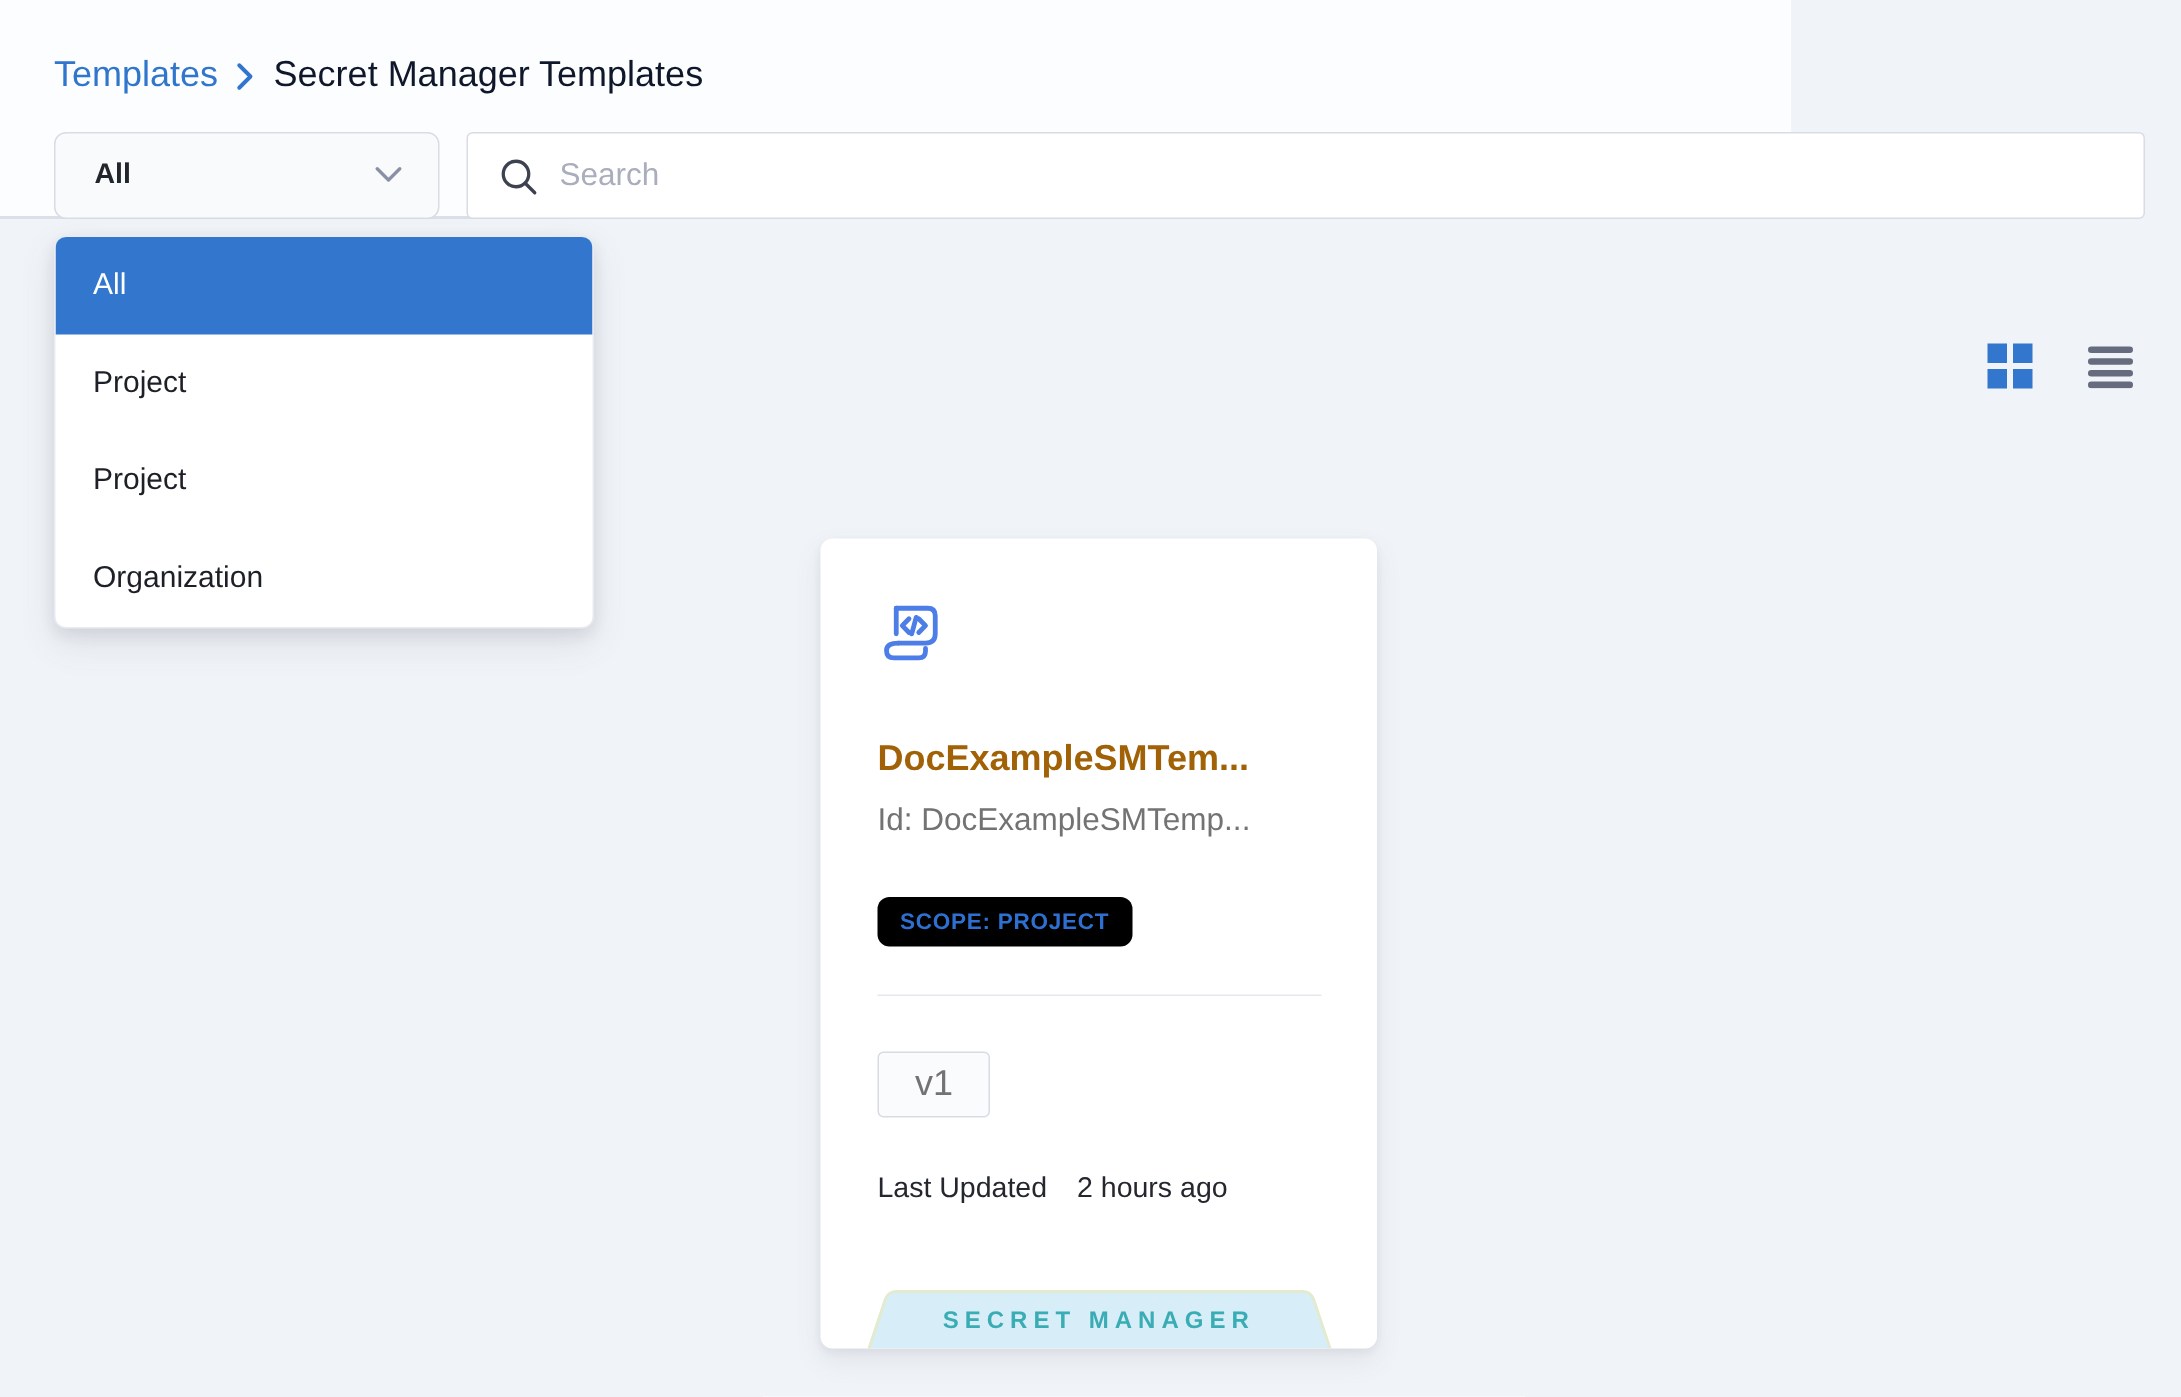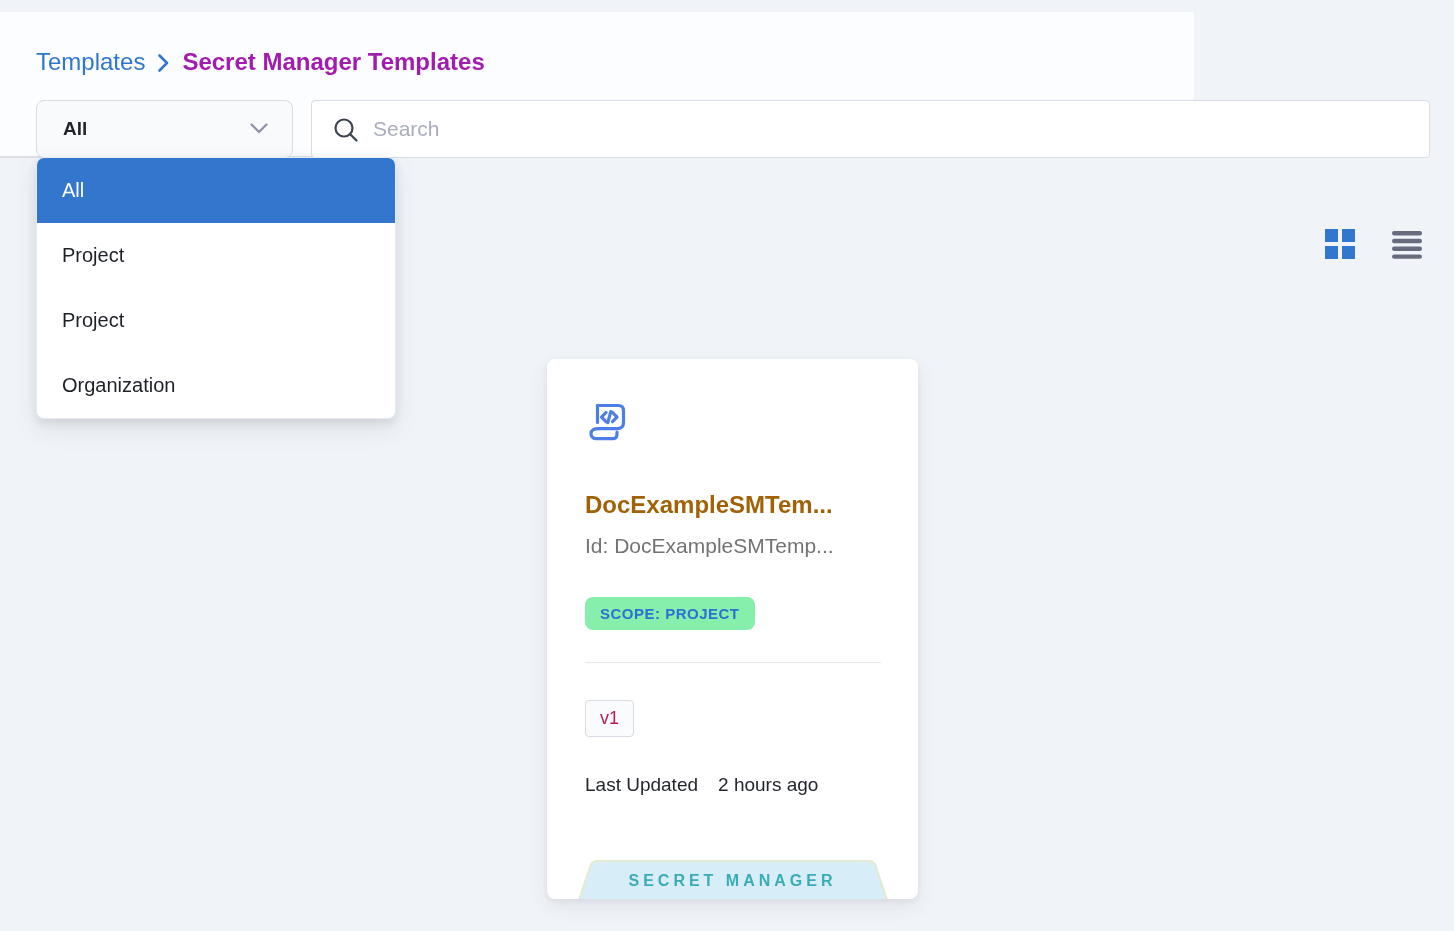--- a/index.html
+++ b/index.html
@@ -2,27 +2,27 @@
 <html><head>
 <meta charset="utf-8">
 <style>
   * { margin:0; padding:0; box-sizing:border-box; }
   html,body { width:1454px; height:931px; }
   body { font-family:"Liberation Sans","DejaVu Sans",sans-serif; }
 
   .screen { position:relative; width:1454px; height:931px; background:#f0f4f8; overflow:hidden; }
 
   
-  .header { position:absolute; top:12px; left:0; width:1194px; height:146px;
+  .header { position:absolute; top:0; left:0; width:1194px; height:146px;
             background:#fcfdfe; border-bottom:2px solid #dcdee8; }
 
   .breadcrumb { position:absolute; top:36px; left:36px; display:flex; align-items:center; gap:12px; }
   .crumb-link { color:#3076cd; font-size:24px; font-weight:500; text-decoration:none; cursor:pointer; }
   .crumb-chevron { display:flex; align-items:center; margin-top:2px; }
-  .crumb-current { color:#a21caf; font-size:24px;font-weight:bold; }
+  .crumb-current { color:#0f172a; font-size:24px; }
 
   .scope-select { position:absolute; top:88px; left:36px; width:257px; height:58px;
                   background:#f9fafc; border:1px solid #d9dbe5; border-radius:8px;
                   display:flex; align-items:center; justify-content:space-between;
                   padding:0 24px 0 26px; cursor:pointer; }
   .scope-select .value { font-size:19px; font-weight:700; color:#22252b; }
 
   .search-box { position:absolute; top:88px; left:311px; width:1119px; height:58px;
                 background:#ffffff; border:1px solid #d9dbe5; border-radius:4px;
                 display:flex; align-items:center; padding:0 20px; }
@@ -45,25 +45,25 @@
 
   
   .card { position:absolute; top:359px; left:547px; width:371px; height:540px;
           background:#ffffff; border-radius:8px; overflow:hidden; cursor:pointer;
           box-shadow:0 2px 6px rgba(40,41,61,.06), 0 8px 18px rgba(96,97,112,.10);
           padding:42px 37px 0 38px; }
   .card-icon { display:block; margin-bottom:44px; }
   .card-title { font-size:24px; font-weight:700; color:#a16207; line-height:28px; white-space:nowrap; }
   .card-id { margin-top:13px; font-size:21px; color:#737373; line-height:27px; white-space:nowrap; }
   .scope-badge { display:inline-block; margin-top:38px; padding:8px 15px; border-radius:8px;
-                 background:#86efac; color:#2e70d2; font-size:15px; font-weight:700;
+                 background:#000000; color:#2e70d2; font-size:15px; font-weight:700;
                  letter-spacing:.5px; }
   .card-divider { margin-top:32px; height:1px; background:#e6e8ee; }
-  .version-chip { display:inline-block; margin-top:37px; padding:7px 14px; border-radius:4px;
-                  border:1px solid #d8dbe4; background:#fafbfd; color:#be185d; font-size:18px; }
+  .version-chip { display:inline-block; margin-top:37px; padding:7px 24px; border-radius:4px;
+                  border:1px solid #d8dbe4; background:#fafbfd; color:#737373; font-size:24px; }
   .last-updated { margin-top:37px; font-size:19px; color:#24272d; display:flex; gap:20px; }
 
   .ribbon { position:absolute; bottom:0; left:50%; transform:translateX(-50%);
             width:312px; height:40px; }
   .ribbon svg { position:absolute; left:0; top:0; }
   .ribbon span { position:absolute; left:0; top:0; width:100%; height:100%;
                  display:flex; align-items:center; justify-content:center;
                  font-size:16px; font-weight:700; letter-spacing:4px; color:#3aacb4;
                  padding-top:4px; }
 </style>

